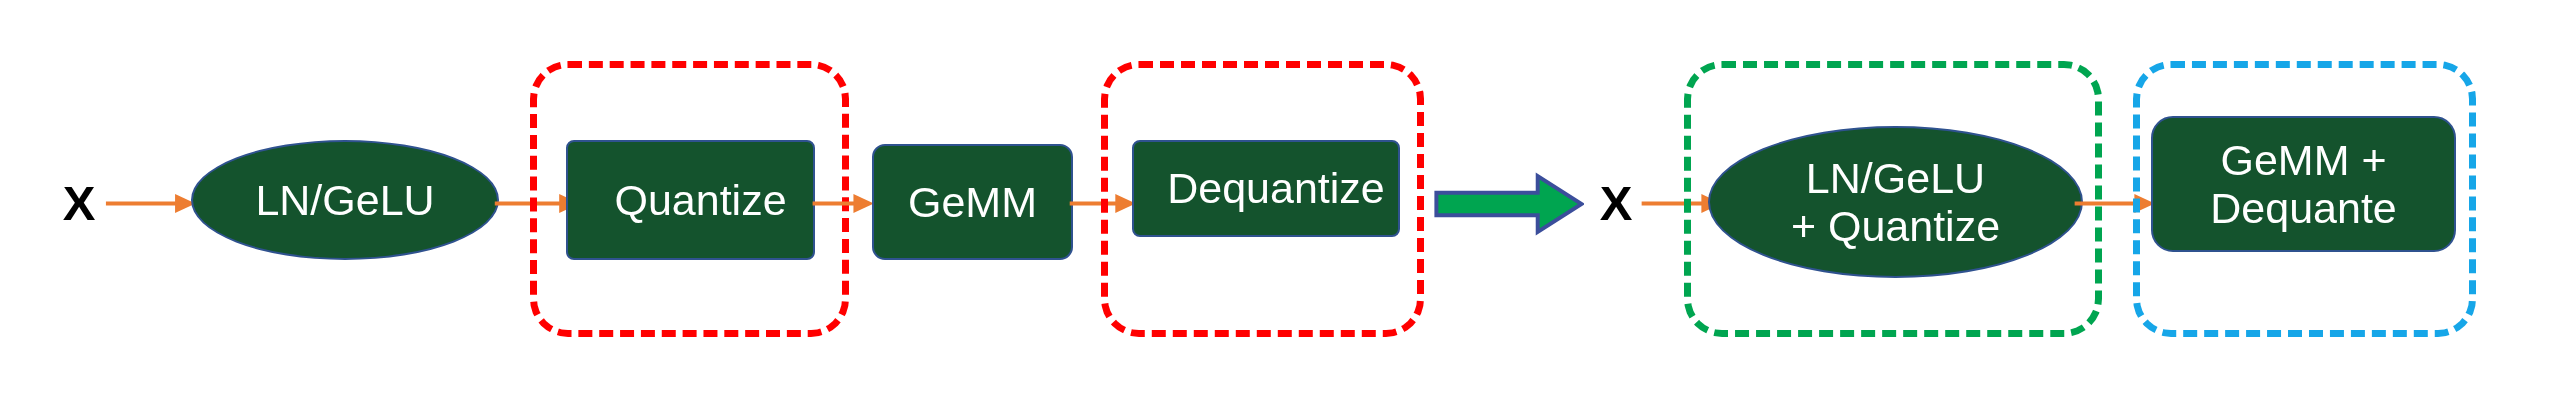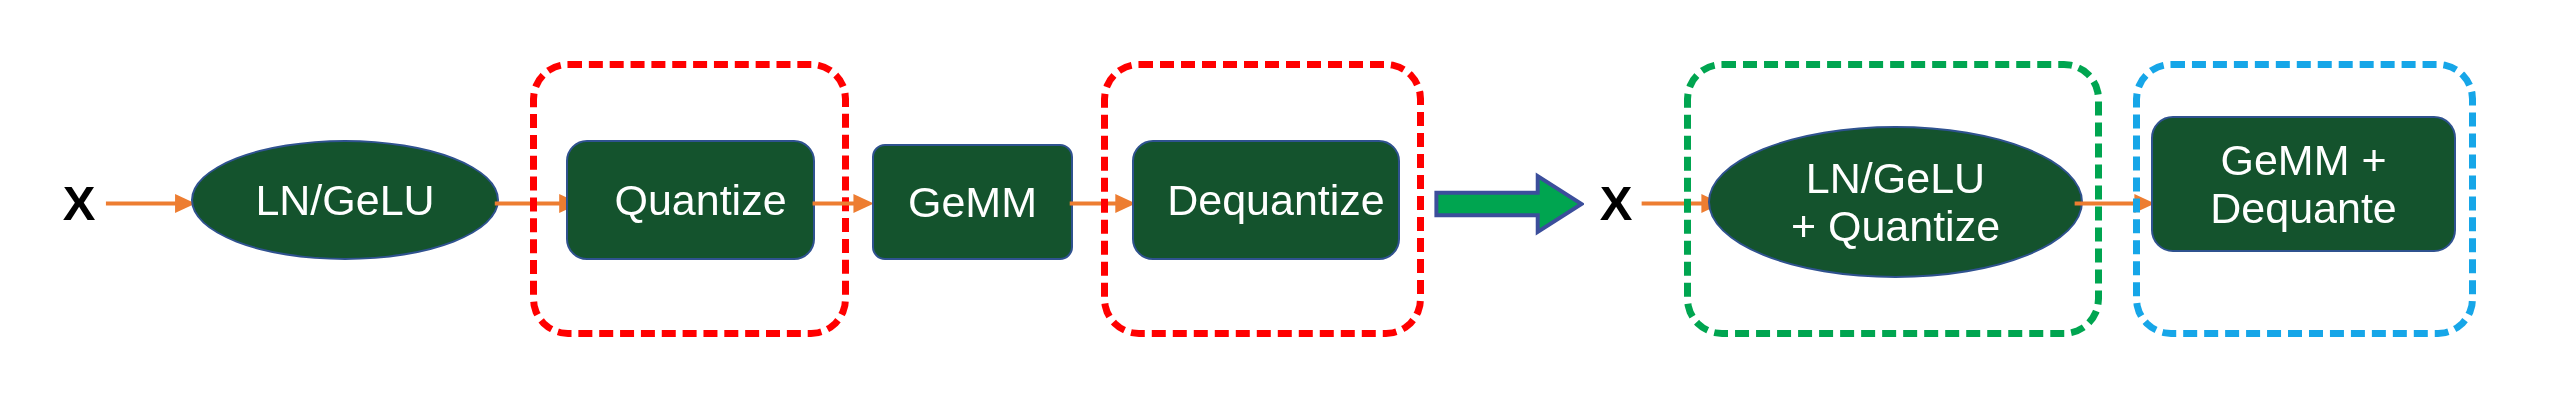--- a/index.html
+++ b/index.html
@@ -40,21 +40,21 @@
     align-items: center;
     justify-content: center;
     text-align: center;
     font-family: "Liberation Sans", sans-serif;
     font-size: 43px;
     line-height: 1.12;
     box-sizing: border-box;
     letter-spacing: 0px;
   }
   .node.ellipse { border-radius: 50%; }
-  .node.rounded { border-radius: 21px; padding-left: 20px; }
+  .node.rounded { border-radius: 8px; padding-left: 20px; }
   .node.sharp   { border-radius: 0px; }
   .node .node-text { white-space: pre-line; display: block; padding: 0 8px; }
 
   
   .group-frame {
     box-sizing: border-box;
     background: transparent;
     border-style: dashed;
     border-width: 7.2px;
     border-radius: 38px;
@@ -105,21 +105,21 @@
     <span class="node-text">GeMM</span>
   </div>
 
   <svg class="abs conn" style="left:1069px; top:187px;" width="69" height="33" viewBox="0 0 86 42">
     <line x1="0" y1="21" x2="62" y2="21" stroke="#ED7D31" stroke-width="5"></line>
     <polygon points="58,9 84,21 58,33" fill="#ED7D31"></polygon>
   </svg>
 
   <div class="abs group-frame group-red" style="left:1101px; top:61px; width:323px; height:276px;"></div>
 
-  <div class="abs node rounded" style="left:1132px; top:140px; width:268px; height:120px;">
+  <div class="abs node rounded" style="left:1132px; top:140px; width:268px; height:97px;">
     <span class="node-text">Dequantize</span>
   </div>
 
   <svg class="abs block-arrow" style="left:1434px; top:172px;" width="150" height="64" viewBox="0 0 188 80">
     <polygon points="3,26 130,26 130,5 185,40 130,75 130,54 3,54" fill="#00A550" stroke="#3B4E9B" stroke-width="5" stroke-linejoin="miter"></polygon>
   </svg>
 
   <div class="abs var-label" style="left:1593px; top:177px; width:46px; height:53px;">X</div>
 
   <svg class="abs conn" style="left:1641px; top:187px;" width="83" height="33" viewBox="0 0 104 42">

